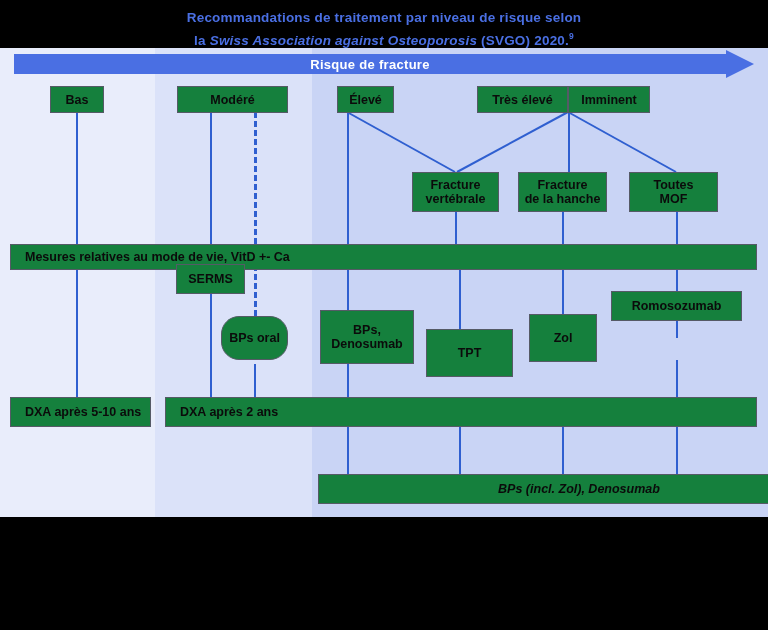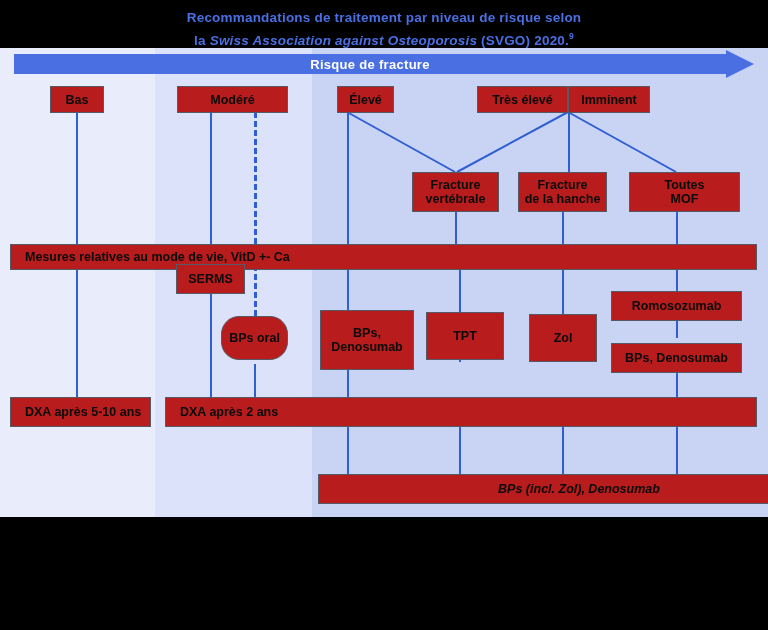--- a/index.html
+++ b/index.html
@@ -46,21 +46,21 @@
   }
 
   
   .ln{ position:absolute; background:#2f5fd0; }
   .vl{ width:2px; }
   svg.diag{ position:absolute; left:0; top:0; width:768px; height:469px; overflow:visible; }
 
   
   .box{
     position:absolute;
-    background:#b91c1c;
+    background:#15803d;
     border:1px solid #555a66;
     display:flex; align-items:center; justify-content:center;
     text-align:center;
     color:#0b0b0b;
     font-size:12.5px; font-weight:bold;
     line-height:14px;
     padding:1px 4px;
   }
   .box.wide{ justify-content:flex-start; padding-left:14px; text-align:left; }
   .box.center-wide{ justify-content:center; }
@@ -149,61 +149,58 @@
       </span>
     </div>
 
     <div class="box" style="left:518px; top:124px; width:89px; height:40px;">
       <span>
         <span>Fracture</span><br>
         <span>de la hanche</span>
       </span>
     </div>
 
-    <div class="box" style="left:629px; top:124px; width:111px; height:40px;">
+    <div class="box" style="left:629px; top:124px; width:89px; height:40px;">
       <span>
         <span>Toutes</span><br>
         <span>MOF</span>
       </span>
     </div>
 
     <div class="box wide" style="left:10px; top:196px; width:747px; height:26px;">
       <span>Mesures relatives au mode de vie, VitD +- Ca</span>
     </div>
 
     <div class="box" style="left:176px; top:216px; width:69px; height:30px;">
       <span>SERMS</span>
     </div>
 
     <div class="box" style="left:221px; top:268px; width:67px; height:44px;border-radius:18px;">
       <span>BPs oral</span>
     </div>
 
-    <div class="box" style="left:320px; top:262px; width:94px; height:60px;">
+    <div class="box" style="left:320px; top:262px; width:94px; height:54px;">
       <span>
         <span>BPs,</span><br>
         <span>Denosumab</span>
       </span>
     </div>
 
-    <div class="box" style="left:426px; top:264px; width:78px; height:48px;">
+    <div class="box" style="left:426px; top:281px; width:87px; height:48px;">
       <span>TPT</span>
     </div>
 
     <div class="box" style="left:529px; top:266px; width:68px; height:48px;">
       <span>Zol</span>
     </div>
 
     <div class="box" style="left:611px; top:243px; width:131px; height:30px;align-items:center;">
       <span>Romosozumab</span>
     </div>
 
-    <div class="box" style="left:611px; top:295px; width:131px; height:30px;">
-      <span>BPs, Denosumab</span>
-    </div>
 
     <div class="box wide" style="left:10px; top:349px; width:141px; height:30px;">
       <span>DXA après 5-10 ans</span>
     </div>
 
     <div class="box wide" style="left:165px; top:349px; width:592px; height:30px;">
       <span>DXA après 2 ans</span>
     </div>
 
     <div class="box center-wide" style="left:318px; top:426px; width:522px; height:30px;font-style:italic;">

